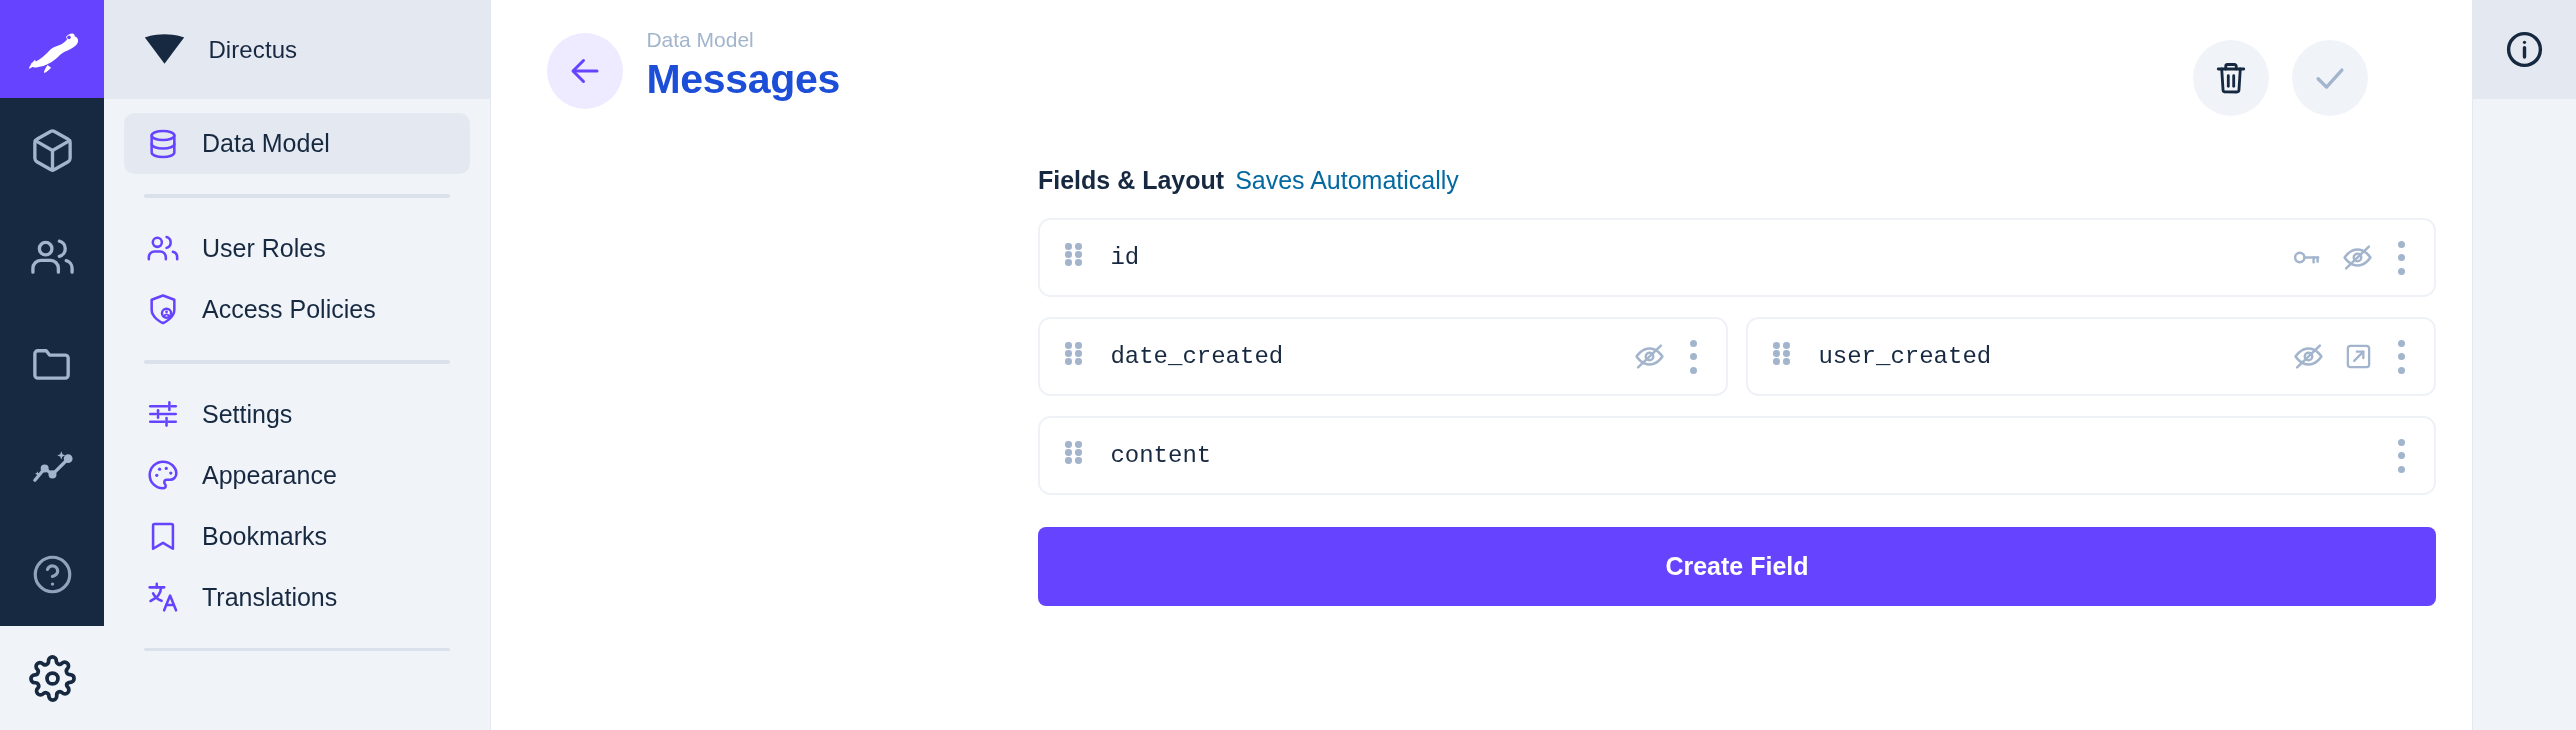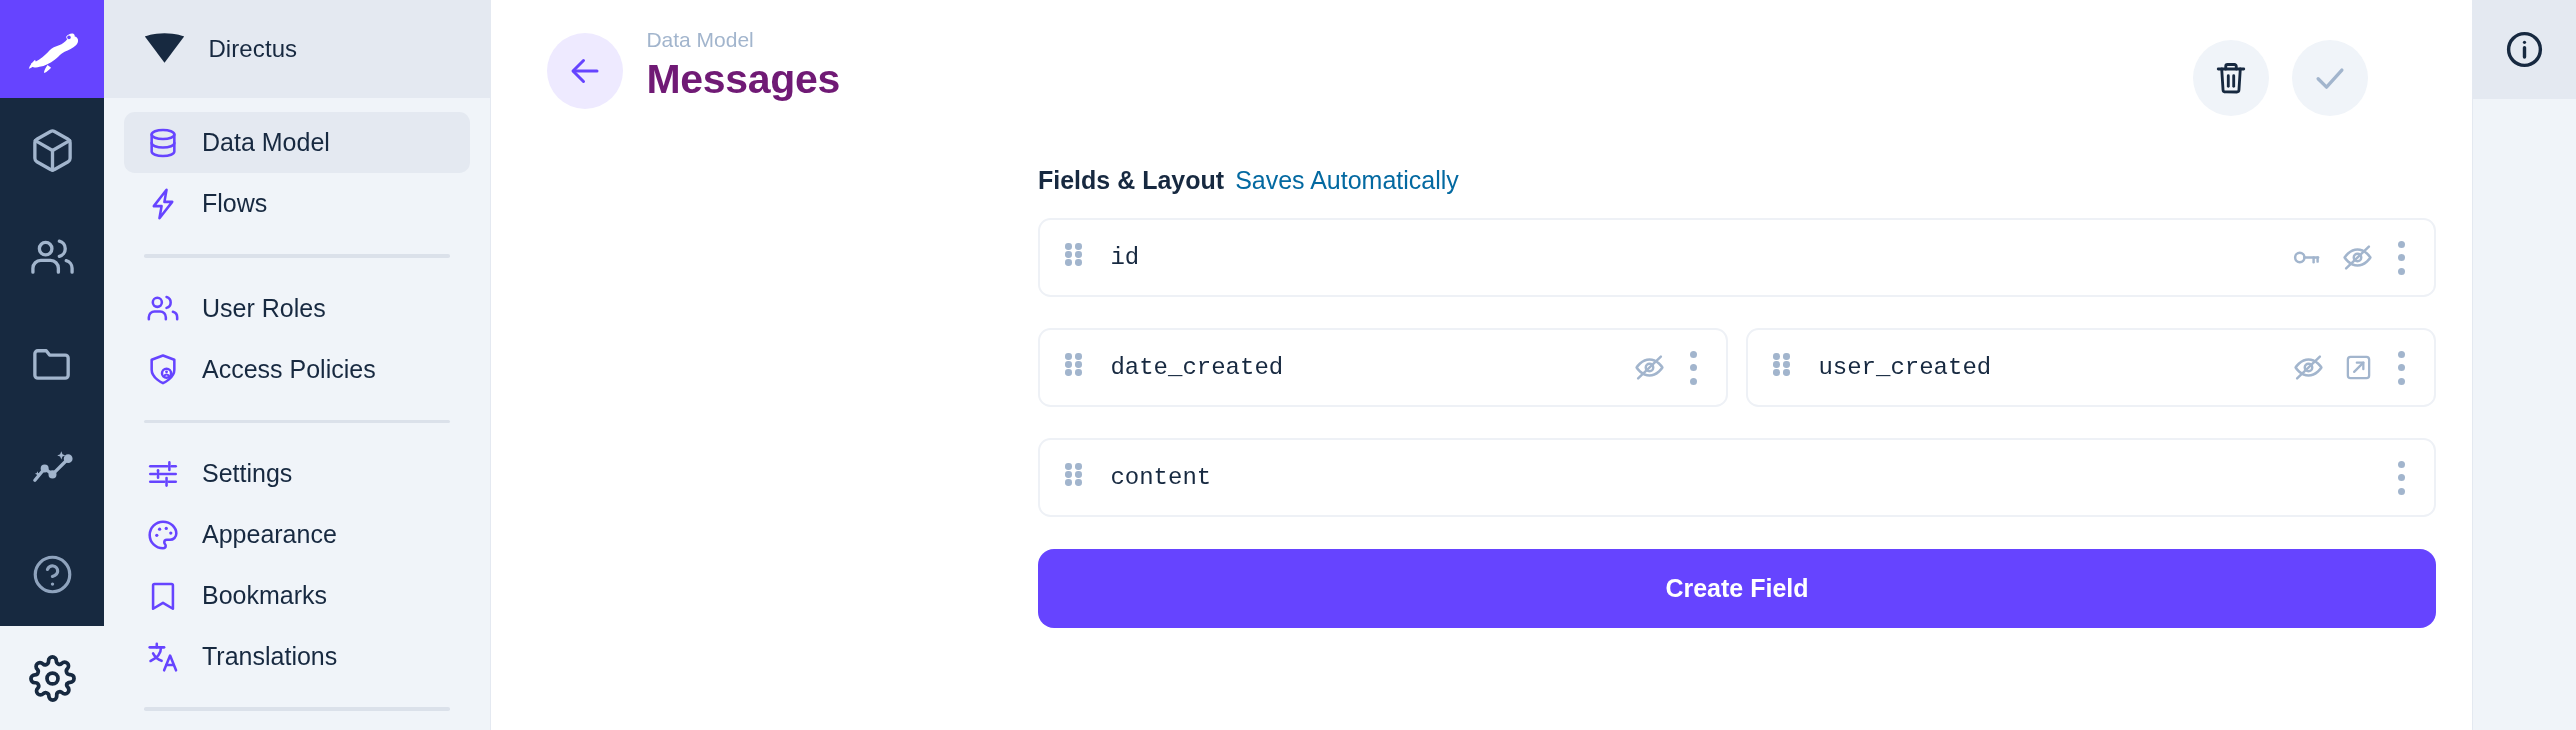--- a/index.html
+++ b/index.html
@@ -102,21 +102,21 @@
   .title-block { margin-left: 23.4px; margin-top: -1.8px; }
   .breadcrumb {
     font-size: 21px;
     color: #a2b5cd;
     font-weight: 400;
     line-height: 1.25;
   }
   .page-title {
     font-size: 41px;
     font-weight: bold;
-    color: #701a75;
+    color: #1d4ed8;
     line-height: 1.15;
     margin-top: 2.7px;
     letter-spacing: -0.3px;
   }
   .header-actions {
     position: absolute;
     top: 40px; right: 104px;
     display: flex; gap: 23.4px;
   }
   .round-btn {
@@ -136,21 +136,21 @@
     font-size: 25px; font-weight: bold; color: #172940;
   }
   .section-note {
     font-size: 25px; color: #0369a1; font-weight: 400;
   }
 
   .fields {
     margin: 23.4px 0 0 547px;
     width: 1398px;
   }
-  .field-row { display: flex; gap: 18px; margin-bottom: 31px; }
+  .field-row { display: flex; gap: 18px; margin-bottom: 20px; }
   .field-card {
     background: #ffffff;
     border: 2.7px solid #eef1f6;
     border-radius: 12.6px;
     height: 79px;
     display: flex; align-items: center;
     padding: 0 23.4px 0 23.4px;
     cursor: pointer;
   }
   .field-card.full { width: 100%; }
@@ -182,21 +182,21 @@
     width: 9px; display: flex; flex-direction: column; gap: 6.3px;
     align-items: center; cursor: pointer; padding: 3.6px 9px;
   }
   .kebab i { width: 7.2px; height: 7.2px; border-radius: 50%; background: #a2b5cd; display: block; }
 
   .create-field-btn {
     margin: 32px 0 0 547px;
     width: 1398px; height: 79px;
     background: #6644ff;
     border: none;
-    border-radius: 16px;
+    border-radius: 8px;
     color: #ffffff;
     font-size: 25px;
     font-weight: bold;
     font-family: "Liberation Sans", sans-serif;
     cursor: pointer;
     display: flex; align-items: center; justify-content: center;
   }
 
   
   .right-sidebar {
@@ -296,28 +296,20 @@
         <span class="nav-icon">
           <svg width="34" height="34" viewBox="0 0 24 24" fill="none" stroke="#6644ff" stroke-width="1.8" stroke-linecap="round" stroke-linejoin="round">
             <ellipse cx="12" cy="6" rx="8" ry="3.2"></ellipse>
             <path d="M4 6v12c0 1.77 3.58 3.2 8 3.2s8-1.43 8-3.2V6"></path>
             <path d="M4 12c0 1.77 3.58 3.2 8 3.2s8-1.43 8-3.2"></path>
           </svg>
         </span>
         <span class="nav-item-label">Data Model</span>
       </div>
 
-      <div class="nav-item">
-        <span class="nav-icon">
-          <svg width="34" height="34" viewBox="0 0 24 24" fill="none" stroke="#6644ff" stroke-width="1.8" stroke-linecap="round" stroke-linejoin="round">
-            <polygon points="14.5 2 5.5 13.5 11 13.5 9.5 22 18.5 10.5 13 10.5 14.5 2"></polygon>
-          </svg>
-        </span>
-        <span class="nav-item-label">Flows</span>
-      </div>
 
       <div class="nav-divider"></div>
 
       <div class="nav-item">
         <span class="nav-icon">
           <svg width="34" height="34" viewBox="0 0 24 24" fill="none" stroke="#6644ff" stroke-width="1.8" stroke-linecap="round" stroke-linejoin="round">
             <path d="M14 20v-1.5a4 4 0 0 0-4-4H6a4 4 0 0 0-4 4V20"></path>
             <circle cx="8" cy="8" r="3.2"></circle>
             <path d="M22 20v-1.5a4 4 0 0 0-3-3.87"></path>
             <path d="M14.5 4.2a4 4 0 0 1 0 7.7"></path>

